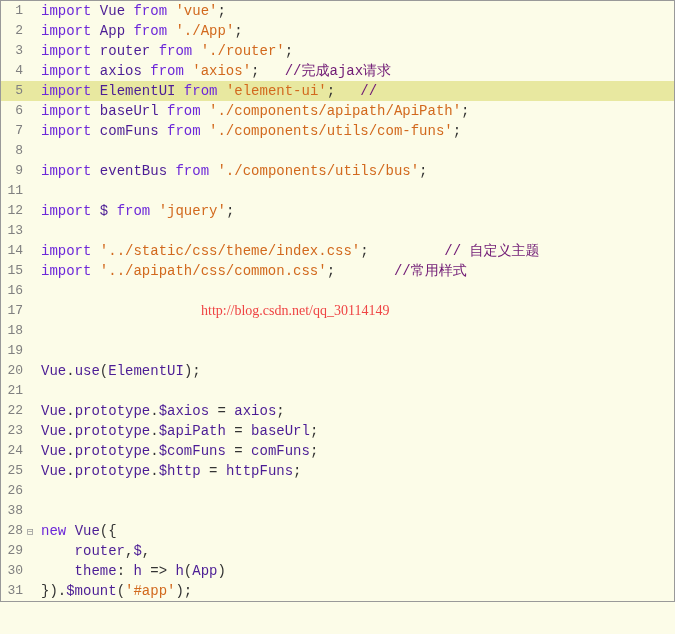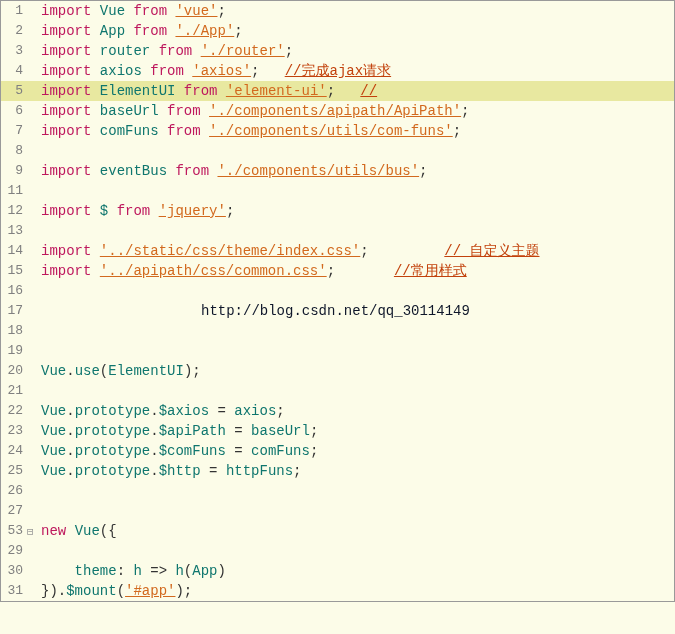--- a/index.html
+++ b/index.html
@@ -47,29 +47,29 @@
       content: "⊟";
       position: absolute;
       left: 0;
       top: 1px;
       font-size: 11px;
     }
     .code {
       white-space: pre;
       color: #333;
     }
-    .kw { color: #be185d; }
-    .id { color: #0f766e; }
-    .str { color: #d2691e; text-decoration: underline; }
-    .cm { color: #c2410c; text-decoration: underline; }
+    .kw { color: #6d28d9; }
+    .id { color: #4c1d95; }
+    .str { color: #d2691e; }
+    .cm { color: #701a75; }
     .watermark {
       position: absolute;
       left: 200px;
-      color: #0f172a;
-      font-family: Liberation Mono, monospace;
+      color: #ef4444;
+      font-family: Liberation Serif, serif;
       pointer-events: none;
     }
   </style>
 </head>
 <body>
 
 <div class="editor" id="editor">
     <div class="line">
       <div class="gutter">1</div>
       <div class="fold"></div>
@@ -188,32 +188,33 @@
     <div class="line">
       <div class="gutter">25</div>
       <div class="fold"></div>
       <div class="code"><span class="id">Vue</span><span>.</span><span class="id">prototype</span><span>.</span><span class="id">$http</span><span> = </span><span class="id">httpFuns</span><span>;</span></div>
     </div>
     <div class="line">
       <div class="gutter">26</div>
       <div class="fold"></div>
     </div>
     <div class="line">
-      <div class="gutter">27</div>
-      <div class="fold"></div>
-      <div class="code"></div>
-    </div>
-    <div class="line">
-      <div class="gutter">53</div>
+      <div class="gutter">38</div>
+      <div class="fold"></div>
+      <div class="code"></div>
+    </div>
+    <div class="line">
+      <div class="gutter">28</div>
       <div class="fold has-marker"></div>
       <div class="code"><span class="kw">new</span><span> </span><span class="id">Vue</span><span>({</span></div>
     </div>
     <div class="line">
       <div class="gutter">29</div>
       <div class="fold"></div>
+      <div class="code"><span>    </span><span class="id">router</span><span>,</span><span class="id">$</span><span>,</span></div>
     </div>
     <div class="line">
       <div class="gutter">30</div>
       <div class="fold"></div>
       <div class="code"><span>    </span><span class="id">theme</span><span>: </span><span class="id">h</span><span> =&gt; </span><span class="id">h</span><span>(</span><span class="id">App</span><span>)</span></div>
     </div>
     <div class="line">
       <div class="gutter">31</div>
       <div class="fold"></div>
       <div class="code"><span>}).</span><span class="id">$mount</span><span>(</span><span class="str">'#app'</span><span>);</span></div>

